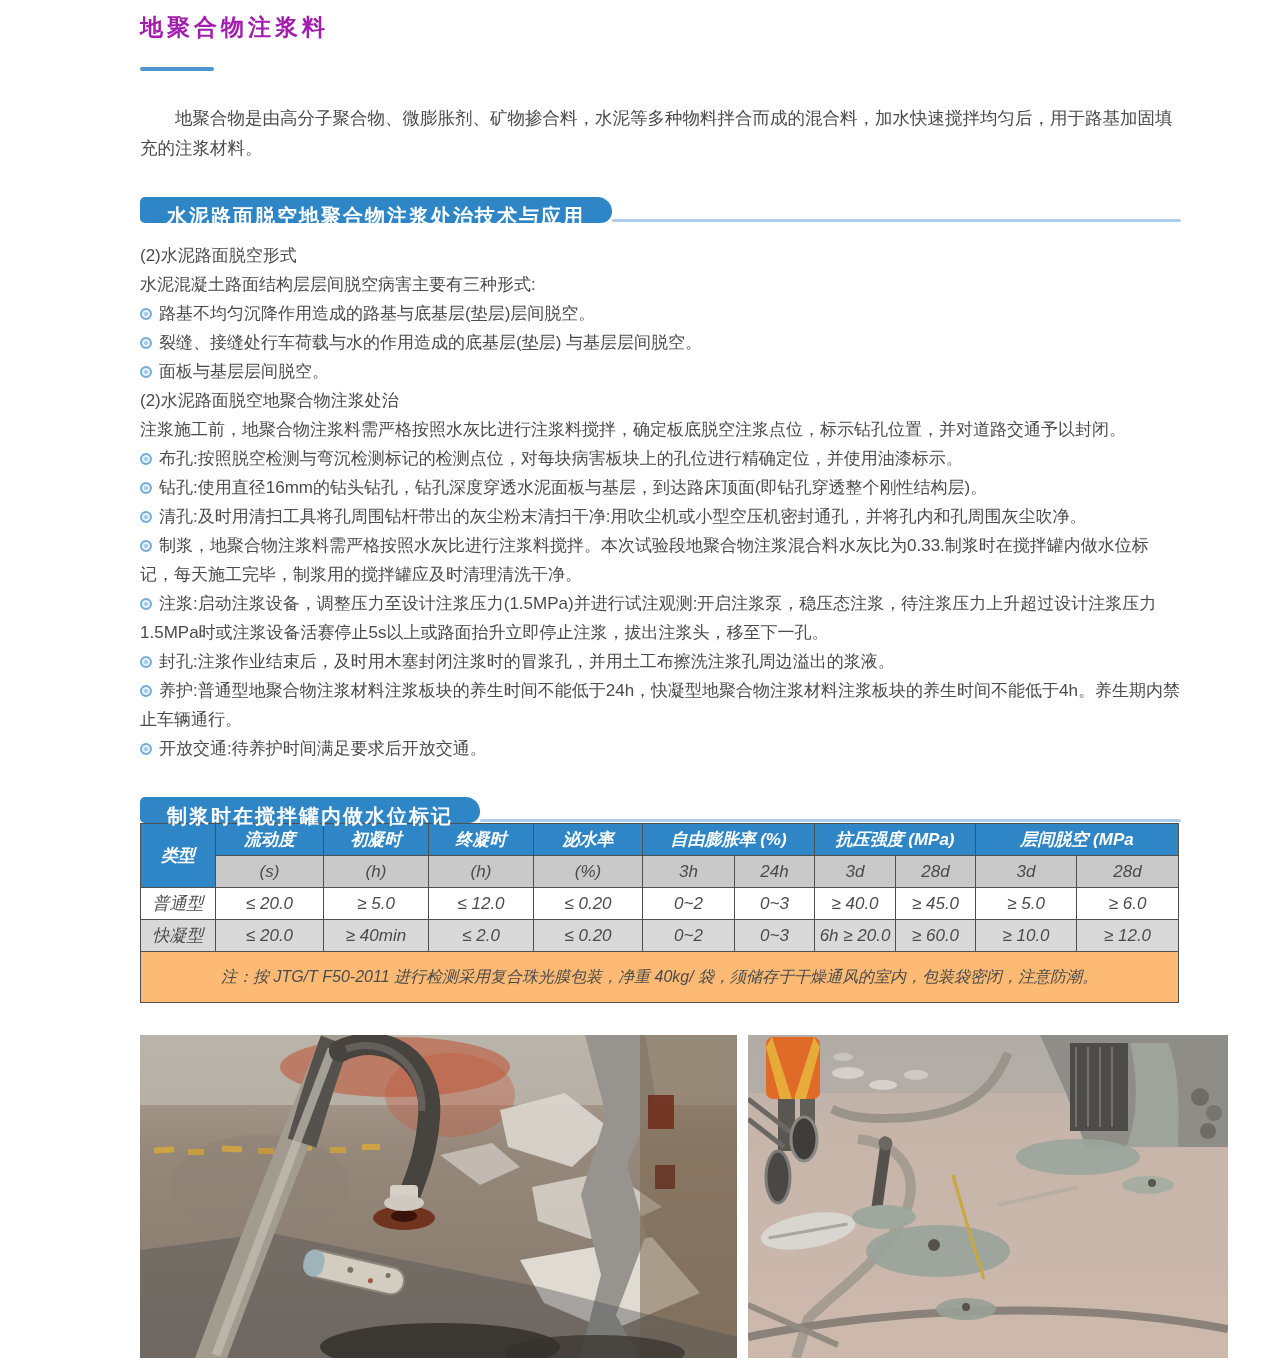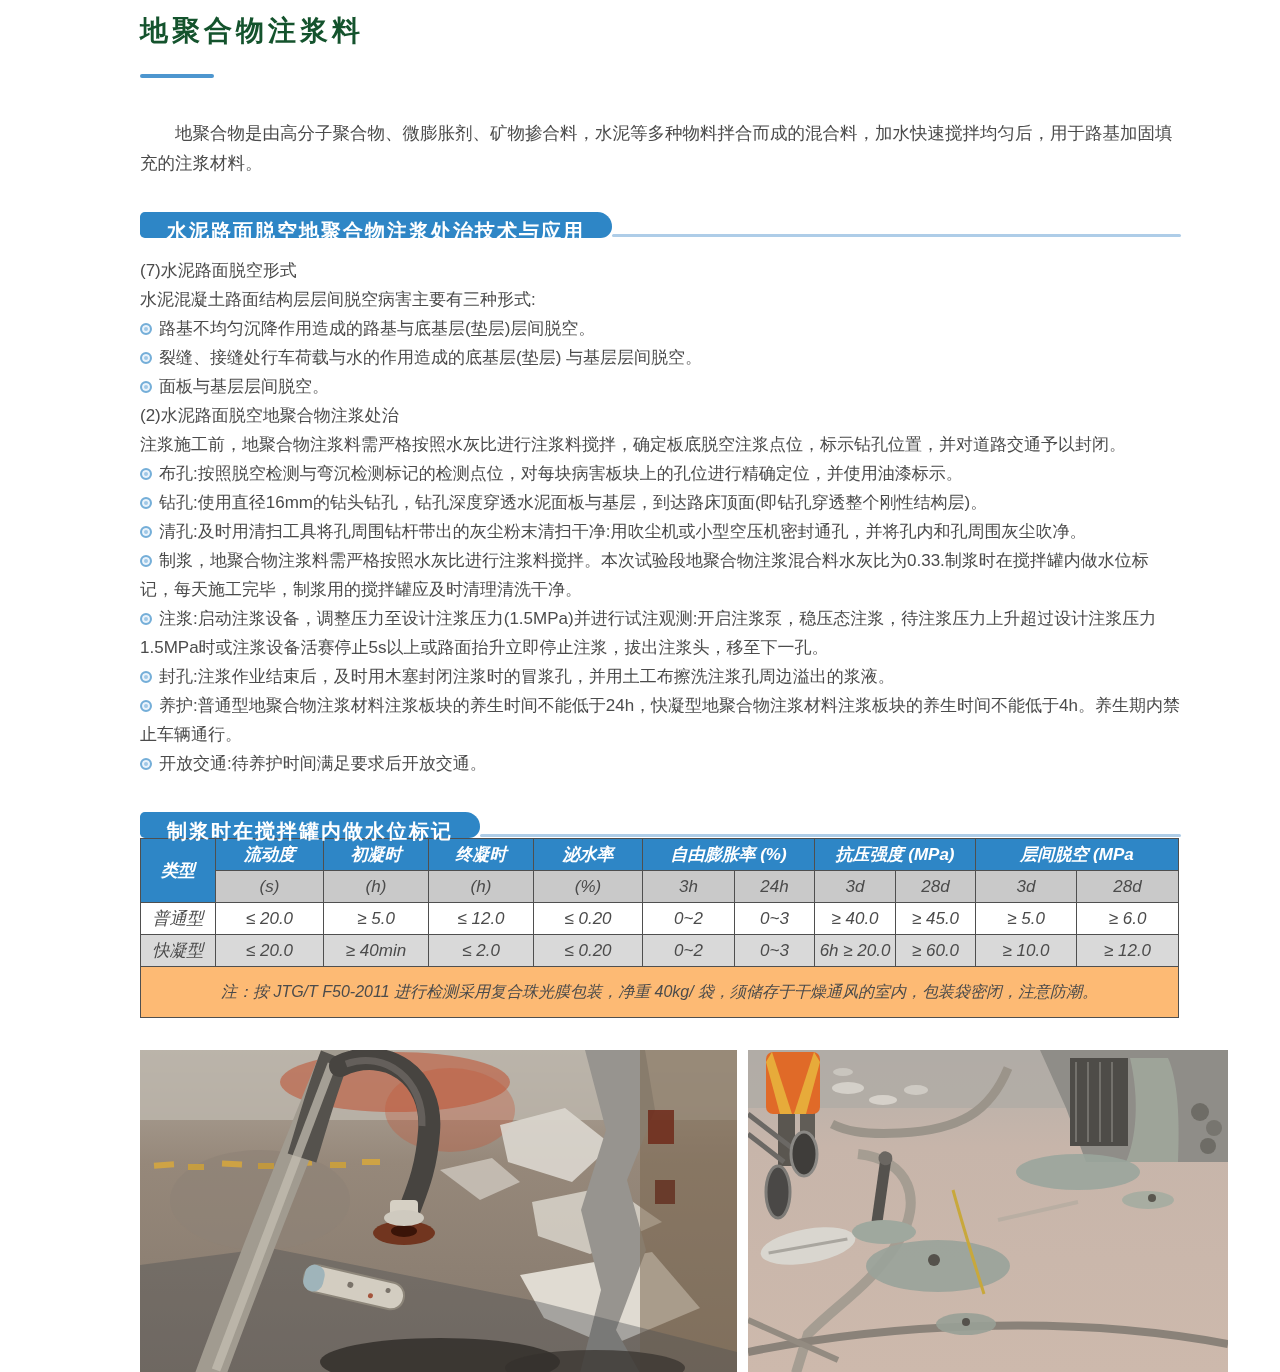--- a/index.html
+++ b/index.html
@@ -1,23 +1,23 @@
 <!DOCTYPE html>
 <html><head>
 <meta charset="utf-8">
 <style>
   * { margin:0; padding:0; box-sizing:border-box; }
   html,body { width:1280px; background:#ffffff; }
   body { height:1372px; overflow:hidden; font-family:"Liberation Sans","DejaVu Sans",sans-serif; color:#4b4b4b; }
   .page { width:1280px; height:1372px; padding:0 99px 0 140px; position:relative; }
 
-  .title { padding-top:12px; font-size:28px; font-weight:bold; letter-spacing:4px; color:#14532d; }
+  .title { padding-top:12px; font-size:23px; font-weight:bold; letter-spacing:4px; color:#a21caf; }
   .title-dash { margin-top:24px; width:74px; height:4px; background:#4d96cf; border-radius:2px; }
 
-  .intro { margin-top:40px; font-size:17.5px; line-height:30px; text-indent:2em; color:#4b4b4b; }
+  .intro { margin-top:32px; font-size:17.5px; line-height:30px; text-indent:2em; color:#4b4b4b; }
 
   .banner-row { display:flex; align-items:flex-end; margin-top:34px; }
   .banner { background:#2e86c6; color:#ffffff; font-size:20px; font-weight:bold; letter-spacing:2px;
             height:26px; line-height:38px; padding:0 27px; border-radius:6px 18px 14px 6px; white-space:nowrap; }
   .banner-rule { flex:1; height:3px; background:#aecde8; margin-bottom:1px; border-radius:2px; }
 
   .body-text { margin-top:18px; font-size:17px; line-height:29px; }
   .para { margin:0; }
   .ring { display:inline-block; width:12px; height:12px; border-radius:50%;
           border:2px solid #74aed8; background:#9fc8e6; box-shadow:inset 0 0 0 2px #eaf3fb;
@@ -45,21 +45,21 @@
   <div class="title-dash"></div>
 
   <p class="intro">地聚合物是由高分子聚合物、微膨胀剂、矿物掺合料，水泥等多种物料拌合而成的混合料，加水快速搅拌均匀后，用于路基加固填充的注浆材料。</p>
 
   <div class="banner-row">
     <div class="banner">水泥路面脱空地聚合物注浆处治技术与应用</div>
     <div class="banner-rule"></div>
   </div>
 
   <div class="body-text">
-    <p class="para"><span>(7)水泥路面脱空形式</span></p>
+    <p class="para"><span>(2)水泥路面脱空形式</span></p>
     <p class="para"><span>水泥混凝土路面结构层层间脱空病害主要有三种形式:</span></p>
     <p class="para"><span class="ring"></span><span>路基不均匀沉降作用造成的路基与底基层(垫层)层间脱空。</span></p>
     <p class="para"><span class="ring"></span><span>裂缝、接缝处行车荷载与水的作用造成的底基层(垫层) 与基层层间脱空。</span></p>
     <p class="para"><span class="ring"></span><span>面板与基层层间脱空。</span></p>
     <p class="para"><span>(2)水泥路面脱空地聚合物注浆处治</span></p>
     <p class="para"><span>注浆施工前，地聚合物注浆料需严格按照水灰比进行注浆料搅拌，确定板底脱空注浆点位，标示钻孔位置，并对道路交通予以封闭。</span></p>
     <p class="para"><span class="ring"></span><span>布孔:按照脱空检测与弯沉检测标记的检测点位，对每块病害板块上的孔位进行精确定位，并使用油漆标示。</span></p>
     <p class="para"><span class="ring"></span><span>钻孔:使用直径16mm的钻头钻孔，钻孔深度穿透水泥面板与基层，到达路床顶面(即钻孔穿透整个刚性结构层)。</span></p>
     <p class="para"><span class="ring"></span><span>清孔:及时用清扫工具将孔周围钻杆带出的灰尘粉末清扫干净:用吹尘机或小型空压机密封通孔，并将孔内和孔周围灰尘吹净。</span></p>
     <p class="para"><span class="ring"></span><span>制浆，地聚合物注浆料需严格按照水灰比进行注浆料搅拌。本次试验段地聚合物注浆混合料水灰比为0.33.制浆时在搅拌罐内做水位标记，每天施工完毕，制浆用的搅拌罐应及时清理清洗干净。</span></p>

